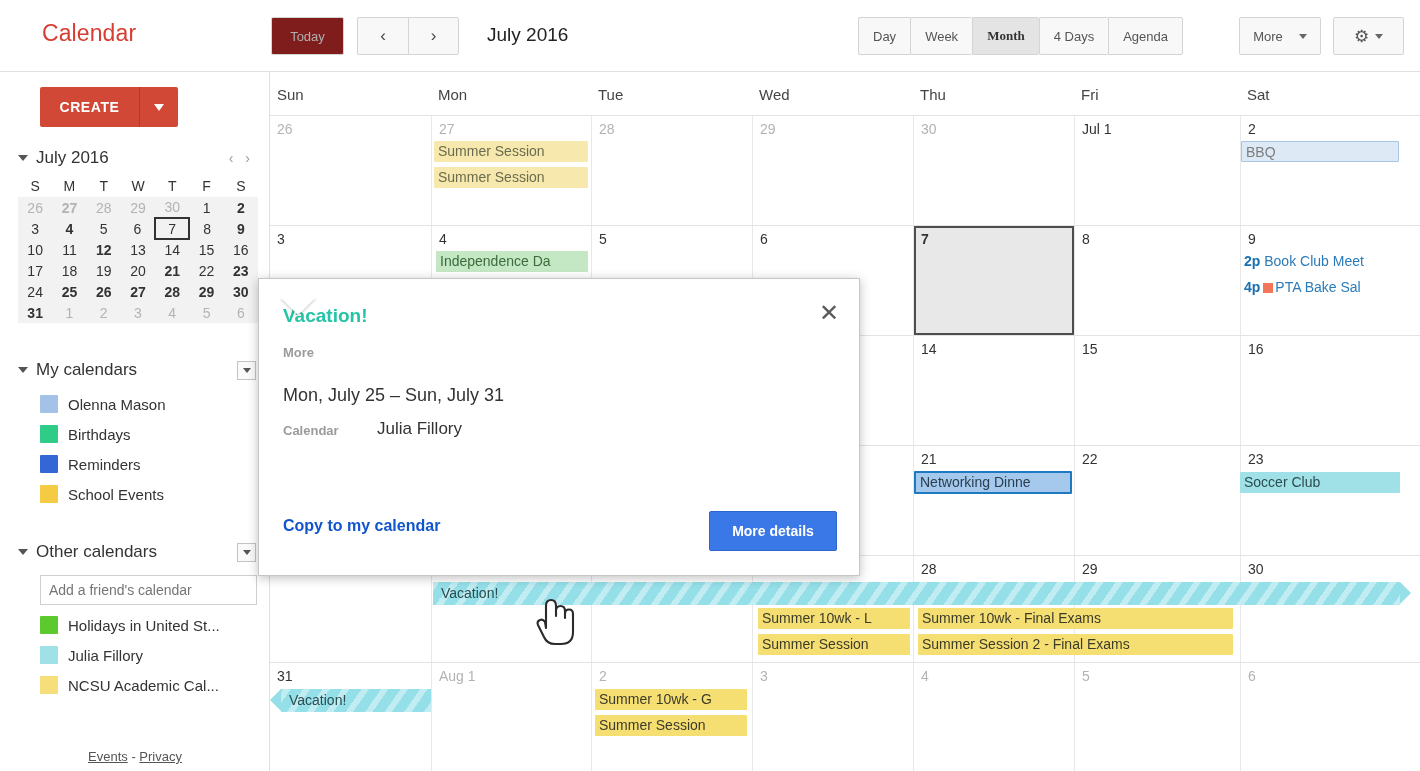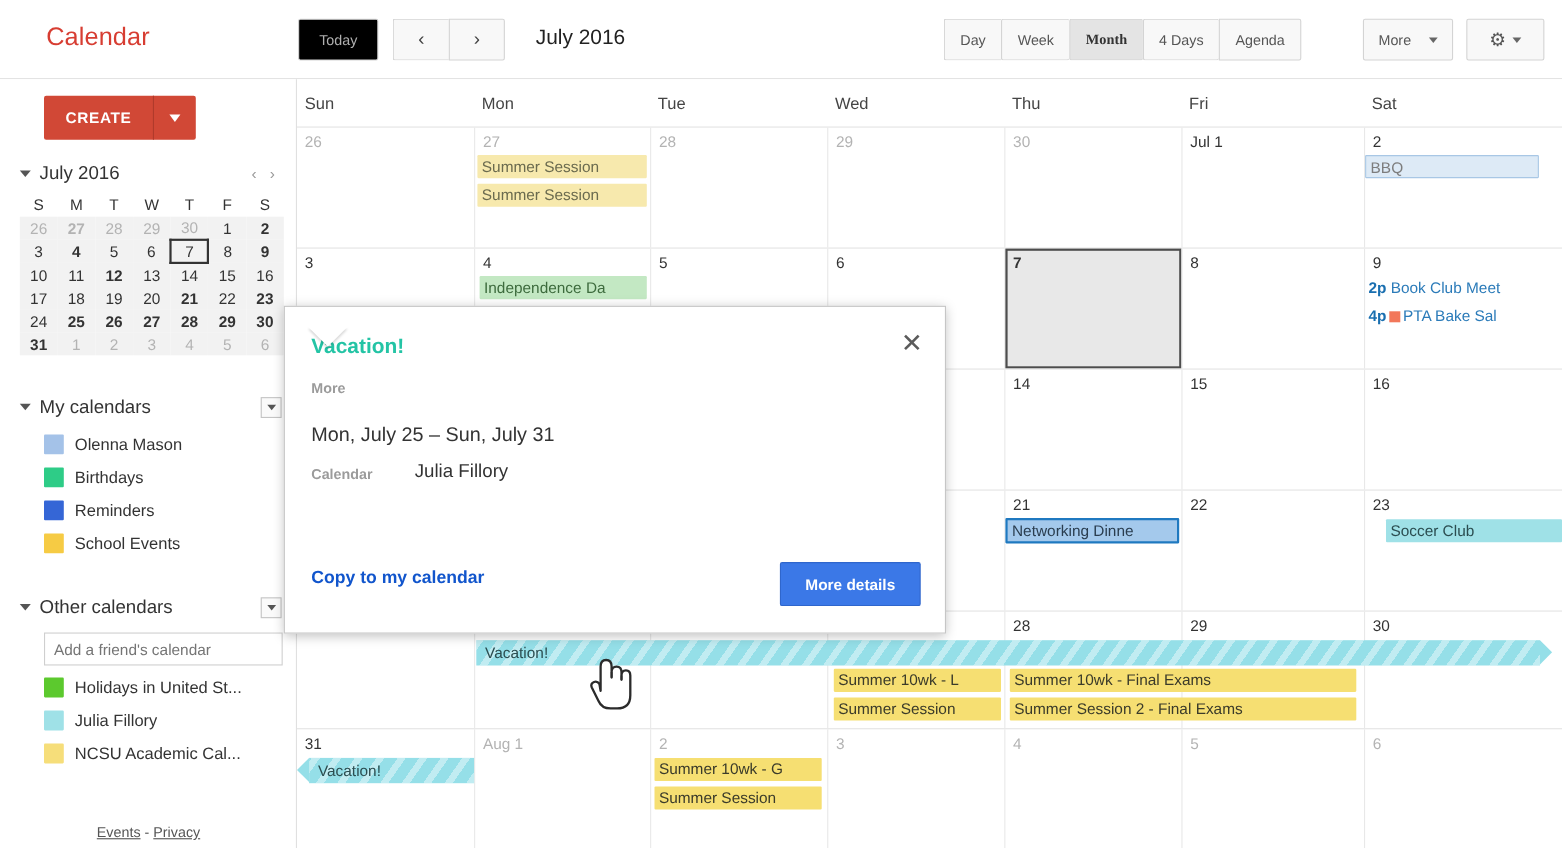--- a/index.html
+++ b/index.html
@@ -22,21 +22,21 @@
     font-size: 23px; color: #d73d32; font-weight: 400; letter-spacing: 0.1px;
   }
   .gbtn {
     display: inline-flex; align-items: center; justify-content: center;
     border: 1px solid #d4d4d4; background: #f8f8f8; color: #555;
     font-size: 13px; height: 38px; cursor: pointer;
     border-radius: 2px; user-select: none;
   }
   #today-btn {
     position: absolute; left: 271px; top: 17px; width: 73px;
-    color: #b0b0b0; background: #000000;
+    color: #b0b0b0; background: #7f1d1d;
   }
   #nav-group { position: absolute; left: 357px; top: 17px; display: flex; }
   #prev-btn, #next-btn { width: 51px; font-size: 17px; color: #444; }
   #prev-btn { border-radius: 2px 0 0 2px; border-right: none; }
   #next-btn { border-radius: 0 2px 2px 0; }
   #period-label {
     position: absolute; left: 487px; top: 24px;
     font-size: 19px; color: #222; font-weight: 400;
   }
   #view-group { position: absolute; left: 858px; top: 17px; display: flex; }
@@ -597,21 +597,21 @@
     <div class="chip green" style="left:166px;top:179px;width:152px;">Independence Da</div>
     <div class="chip timed" style="left:972px;top:179px;width:180px;">
       <b>2p</b>
       <span>Book Club Meet</span>
     </div>
     <div class="chip timed" style="left:972px;top:205px;width:180px;">
       <b>4p</b><span class="sq-red"></span><span>PTA Bake Sal</span>
     </div>
 
     <div class="chip netw" style="left:644px;top:399px;width:158px;">Networking Dinne</div>
-    <div class="chip cyan" style="left:970px;top:400px;width:160px;margin-left:20px;">Soccer Club</div>
+    <div class="chip cyan" style="left:970px;top:400px;width:160px;">Soccer Club</div>
 
     <div class="vac-band" style="left:163px;top:510px;width:967px;">
       <span>Vacation!</span>
       <span class="arrow-r"></span>
     </div>
     <div class="chip yellow-strong" style="left:488px;top:536px;width:152px;">Summer 10wk - L</div>
     <div class="chip yellow-strong" style="left:488px;top:562px;width:152px;">Summer Session</div>
     <div class="chip yellow-strong" style="left:648px;top:536px;width:315px;">Summer 10wk - Final Exams</div>
     <div class="chip yellow-strong" style="left:648px;top:562px;width:315px;">Summer Session 2 - Final Exams</div>
 

